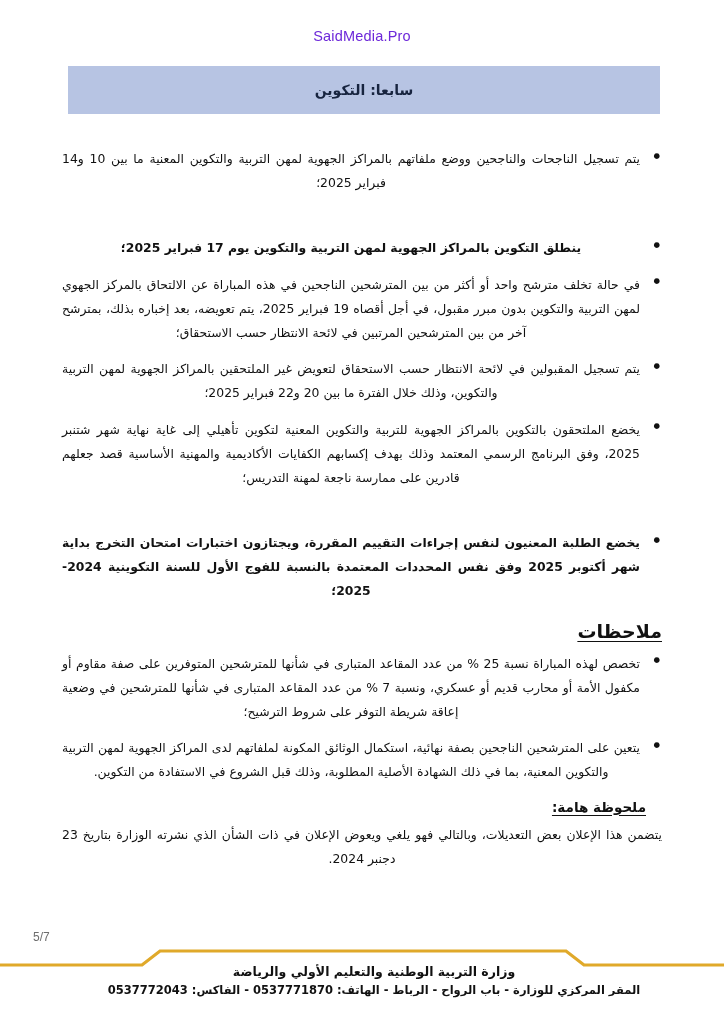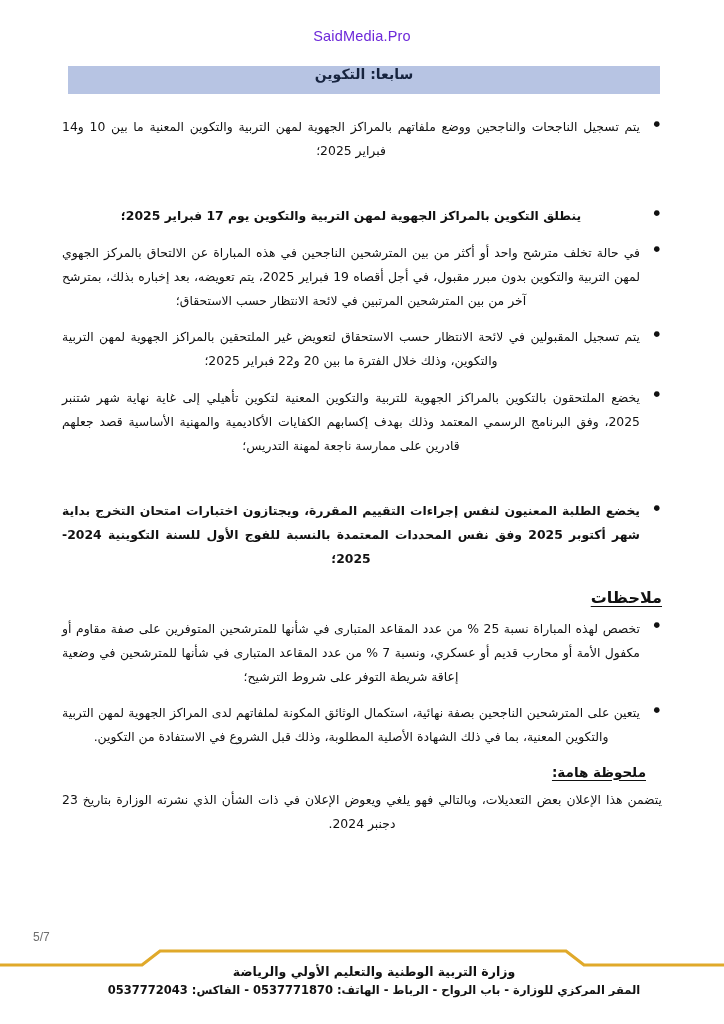--- a/index.html
+++ b/index.html
@@ -32,26 +32,26 @@
 
   
   .page {
     position: absolute;
     top: 66px;
     left: 0;
     width: 724px;
   }
 
   .section-title-bar {
-    margin: 0 64px 0 64px;
+    margin: 0 64px 12px 64px;
     width: 592px;
-    height: 28px;
+    height: 48px;
     background: #b7c4e3;
     display: flex;
-    align-items: flex-start;
+    align-items: center;
     justify-content: center;
   }
   .section-title-bar .title-text {
     font-family: "DejaVu Sans", sans-serif;
     font-size: 14px;
     font-weight: bold;
     color: #17243f;
   }
 
   .content {
@@ -85,21 +85,21 @@
     line-height: 1.6;
     color: #111111;
   }
   ul.bullets > li.bold-item {
     font-weight: bold;
     margin-top: 41px;
   }
 
   .sub-heading {
     font-family: "DejaVu Sans", sans-serif;
-    font-size: 16px;
+    font-size: 19px;
     font-weight: bold;
     text-decoration: underline;
     text-underline-offset: 3px;
     color: #111111;
     text-align: right;
     margin: 16px 0 10px 0;
   }
   .sub-heading.smaller {
     font-size: 13.5px;
     margin: 14px 16px 8px 0;

